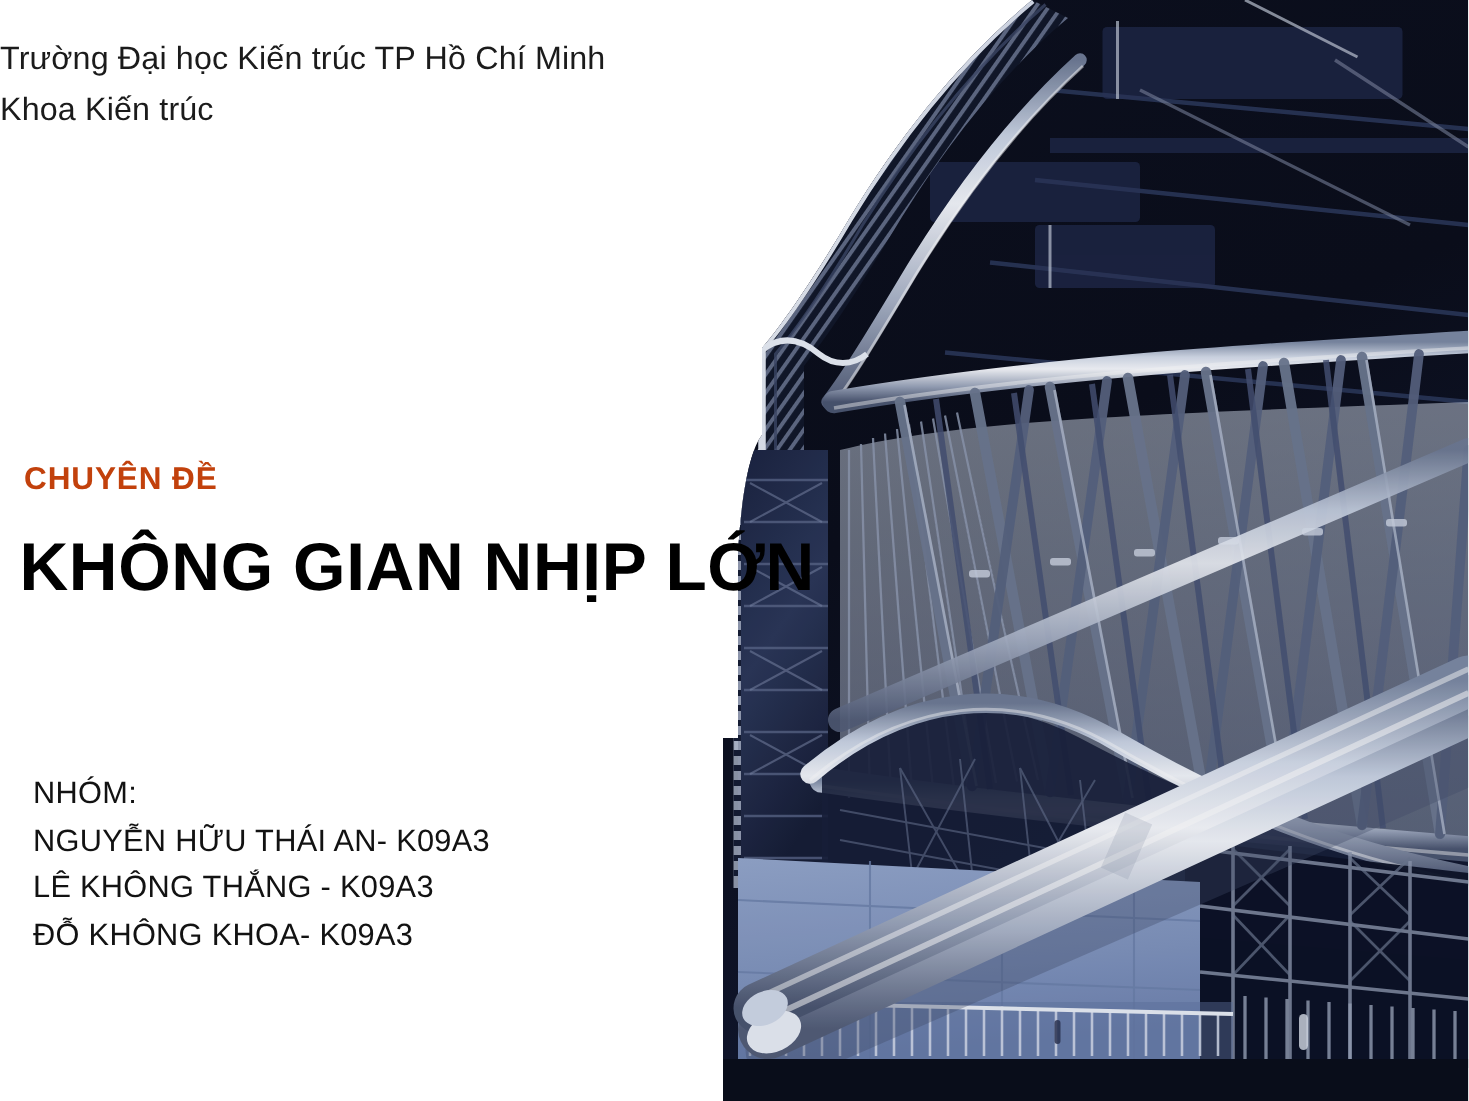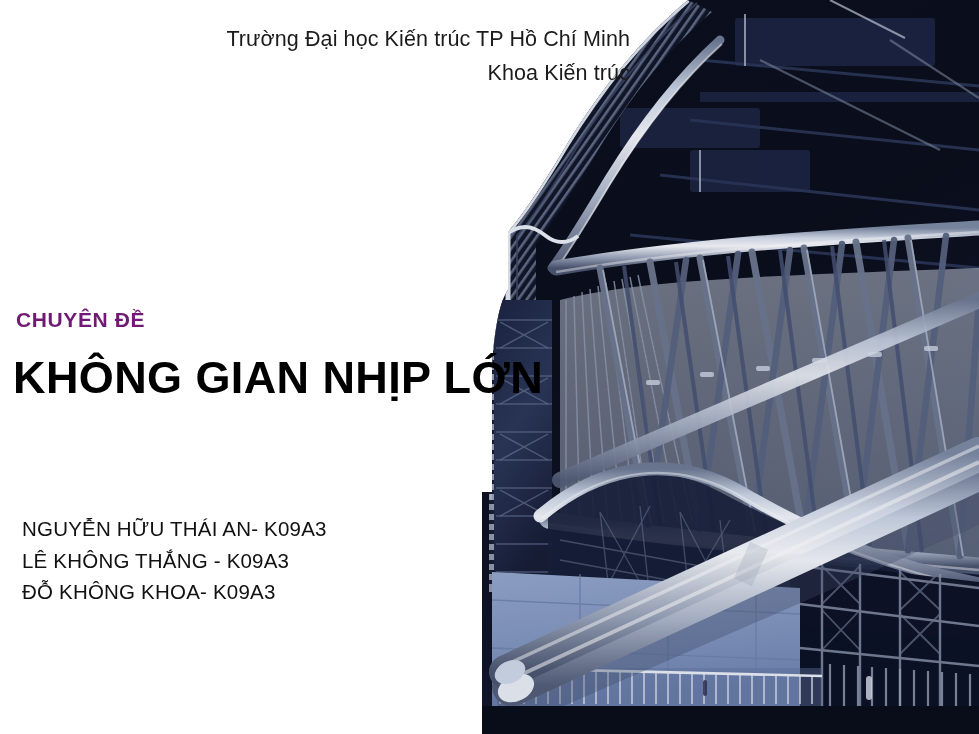--- a/index.html
+++ b/index.html
@@ -18,41 +18,41 @@
     background: #ffffff;
     overflow: hidden;
   }
 
   
   .header {
     position: absolute;
     left: 0;
     top: 22px;
     width: 630px;
-    text-align: right;
+    text-align: left;
     z-index: 5;
   }
   .header-line {
     font-family: "Liberation Sans", sans-serif;
     font-size: 21.5px;
     line-height: 34px;
     color: #1b1b1b;
     letter-spacing: 0.1px;
     white-space: nowrap;
   }
 
   
   .subject-label {
     position: absolute;
     left: 16px;
     top: 308px;
     font-size: 21px;
     font-weight: bold;
     letter-spacing: 0.6px;
-    color: #701a75;
+    color: #c2410c;
     z-index: 5;
   }
   .main-title {
     position: absolute;
     left: 13px;
     top: 352px;
     font-size: 45px;
     font-weight: bold;
     letter-spacing: 0.4px;
     color: #000000;
@@ -490,18 +490,19 @@
 
   <div class="header">
     <div class="header-line">Trường Đại học Kiến trúc TP Hồ Chí Minh</div>
     <div class="header-line">Khoa Kiến trúc</div>
   </div>
 
   <div class="subject-label">CHUYÊN ĐỀ</div>
   <div class="main-title">KHÔNG GIAN NHỊP LỚN</div>
 
   <div class="group-block">
+    <div class="group-line">NHÓM:</div>
     <div class="group-line">NGUYỄN HỮU THÁI AN- K09A3</div>
     <div class="group-line">LÊ KHÔNG THẮNG - K09A3</div>
     <div class="group-line">ĐỖ KHÔNG KHOA- K09A3</div>
   </div>
 
 </div>
 
 </body></html>

